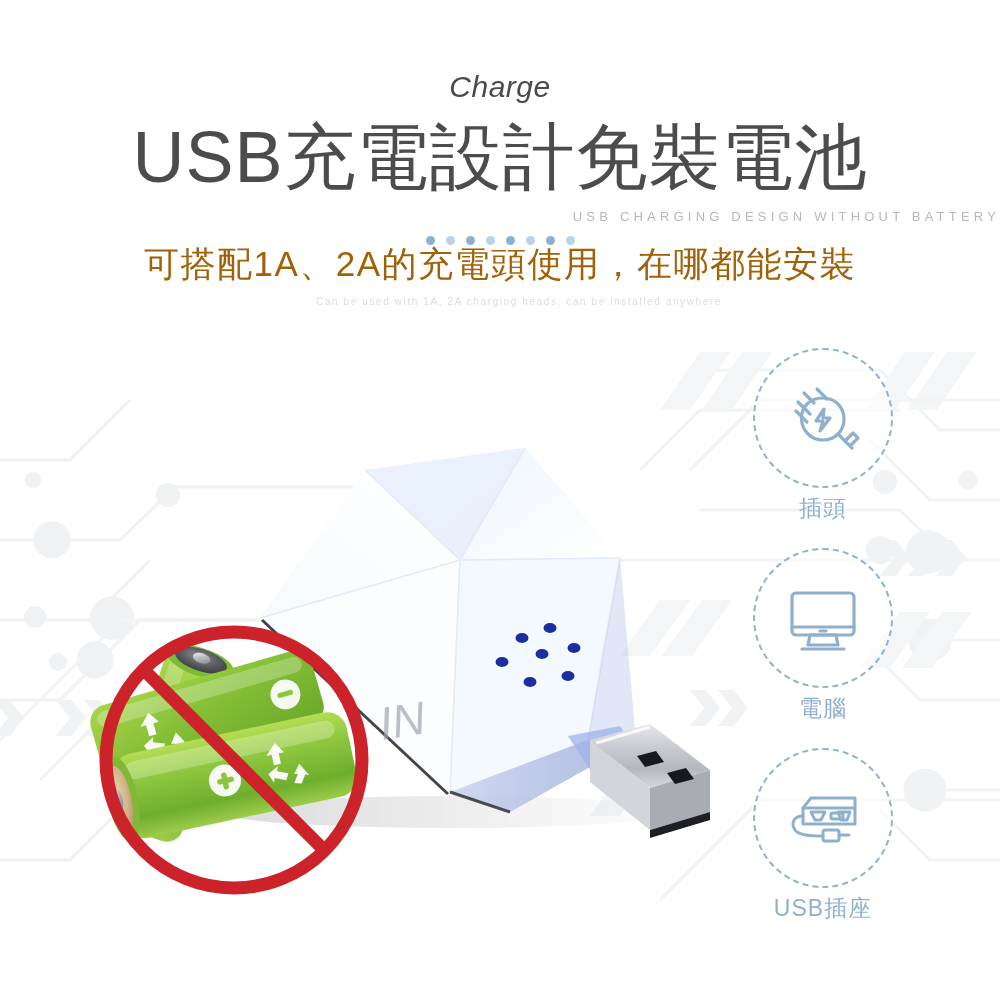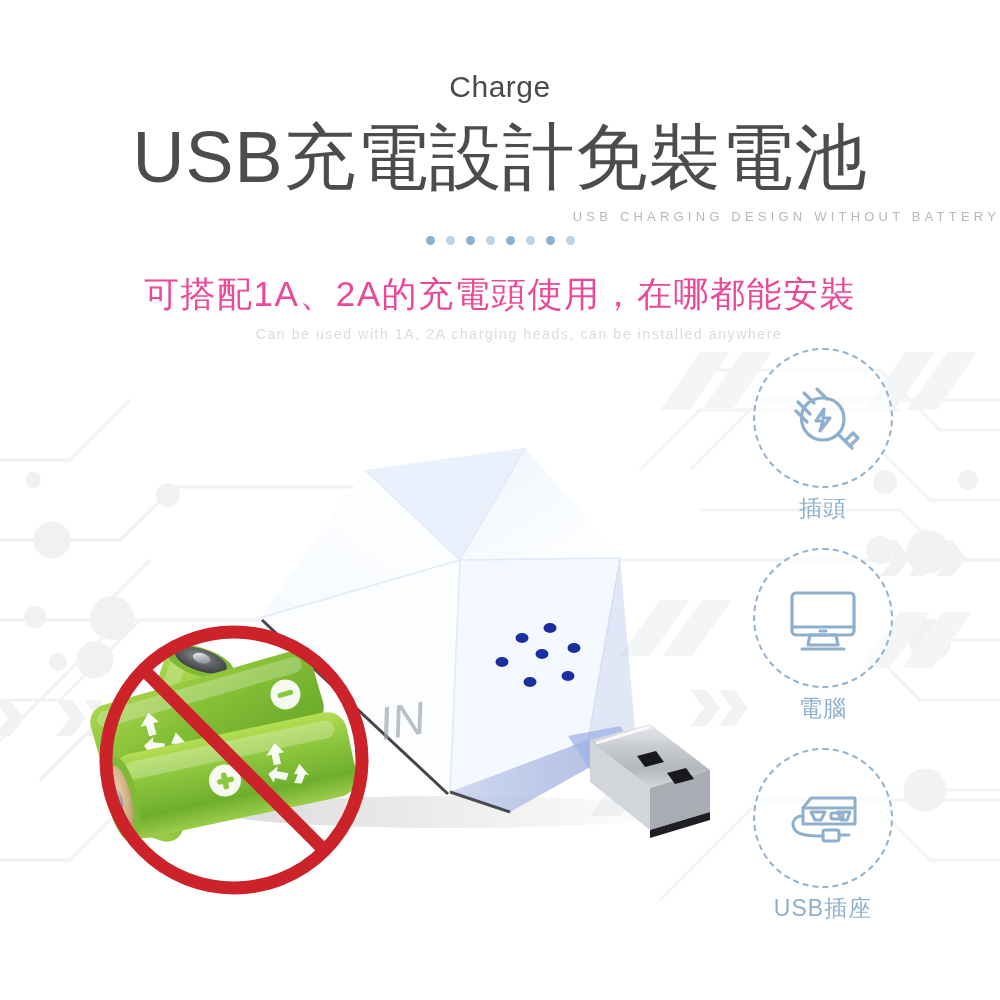--- a/index.html
+++ b/index.html
@@ -36,20 +36,21 @@
     width: 1000px;
     text-align: center;
   }
   .eyebrow {
     margin-top: 72px;
     font-size: 30px;
     letter-spacing: 0.5px;
     color: #4a4a4a;
     font-weight: 400;
     line-height: 1;
+    font-style: italic;
   }
   .title {
     margin-top: 18px;
     font-size: 72px;
     letter-spacing: 1px;
     color: #4c4c4c;
     font-weight: 400;
     line-height: 1.05;
     white-space: nowrap;
   }
@@ -67,31 +68,30 @@
     display: flex;
     justify-content: center;
     gap: 11px;
   }
   .dot {
     width: 9px;
     height: 9px;
     border-radius: 50%;
   }
   .subtitle {
-    margin-top: 30px;
     font-size: 35px;
     letter-spacing: 1.5px;
-    color: #ec4899;
+    color: #a16207;
     font-weight: 400;
     line-height: 1.1;
     white-space: nowrap;
   }
   .subtitle-en {
     margin-top: 14px;
-    font-size: 14px;
+    font-size: 10px;
     letter-spacing: 1.6px;
     color: #dcdcdc;
     font-weight: 400;
     line-height: 1;
     padding-left: 38px;
   }
 
   
   .badge {
     position: absolute;

